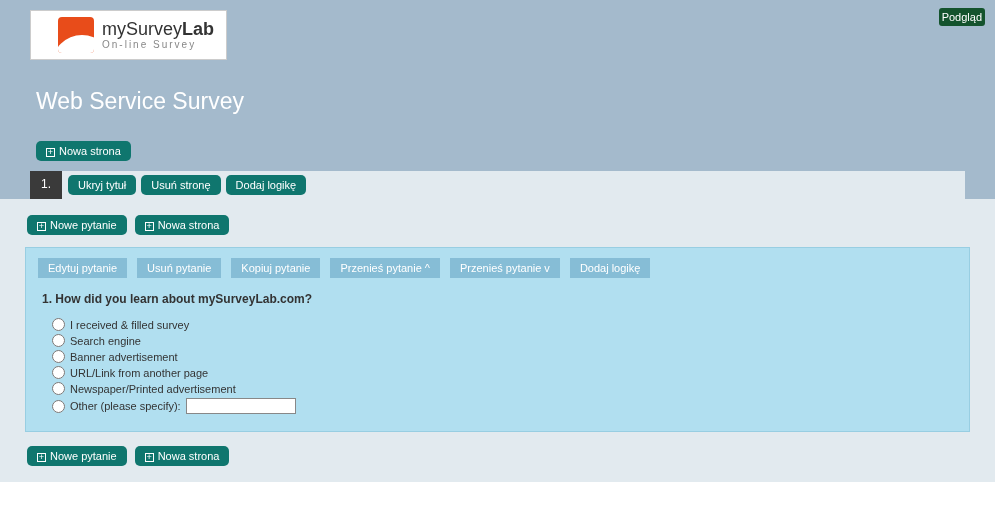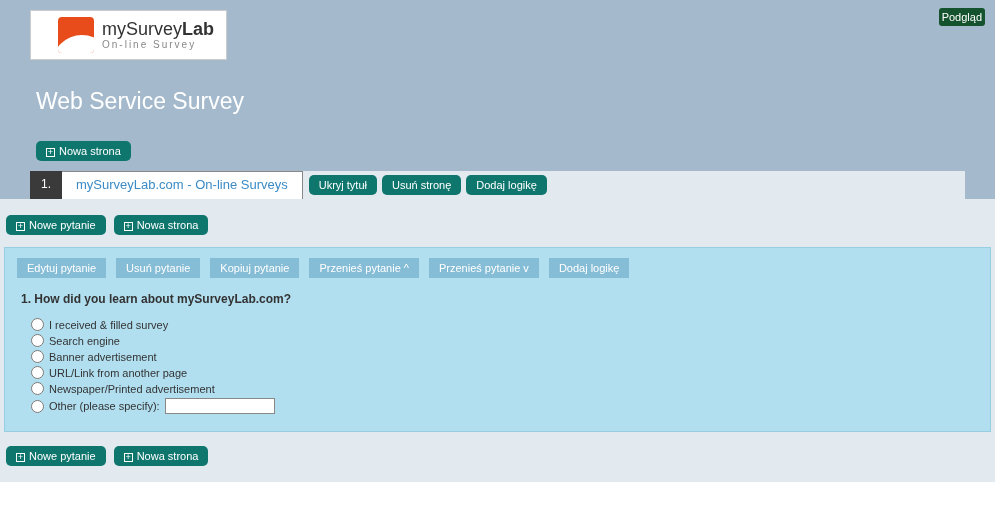--- a/index.html
+++ b/index.html
@@ -15,21 +15,21 @@
 .logo-text .main b { font-weight: bold; }
 .logo-text .sub { font-size: 10px; color: #888; letter-spacing: 2px; }
 .survey-title { font-size: 23px; color: #fff; padding: 28px 0 20px 6px; font-weight: normal; }
 .dark-btn { background: #0f766e; color: #fff; border: none; padding: 4px 10px; border-radius: 5px; font-size: 11px; cursor: pointer; }
 .dark-btn .plus { display: inline-block; border: 1px solid #fff; width: 9px; height: 9px; line-height: 7px; text-align: center; font-size: 9px; margin-right: 4px; }
 .page-controls-top { padding: 6px 6px 10px 6px; }
 .tab-row { display: flex; align-items: stretch; gap: 0; }
 .tab-num { background: #3a3a3a; color: #fff; padding: 5px 10px; font-size: 12px; border: 1px solid #3a3a3a; }
 .tab-title { background: #fff; color: #3b8bc6; padding: 5px 14px; font-size: 13px; border-top: 1px solid #888; border-right: 1px solid #888; cursor: pointer; }
 .tab-actions { display: flex; gap: 5px; padding: 4px 6px; background: #e2eaef; align-items: center; flex: 1; }
-.content-area { background: #e2eaef; padding: 16px 4px; }
+.content-area { background: #e2eaef; padding: 16px 25px; }
 .btn-row { display: flex; gap: 8px; margin-bottom: 12px; padding-left: 2px; }
 .question-panel { background: #b1dff0; border: 1px solid #98cee2; padding: 10px 12px 14px 12px; }
 .q-toolbar { display: flex; gap: 10px; margin-bottom: 14px; }
 .q-tool-btn { background: #86bdd6; color: #fff; border: none; padding: 4px 10px; font-size: 11px; cursor: pointer; }
 .q-text { font-size: 12px; font-weight: bold; margin-bottom: 12px; color: #333; padding-left: 4px; }
 .options { padding-left: 14px; margin-top: 8px; }
 .opt-row { display: flex; align-items: center; gap: 5px; margin-bottom: 3px; font-size: 11px; color: #333; }
 .opt-row input[type="radio"] { cursor: pointer; }
 .opt-row input[type="text"] { border: 1px solid #888; font-size: 11px; padding: 1px 3px; width: 110px; }
 .btn-row-bottom { display: flex; gap: 8px; margin-top: 14px; padding-left: 2px; }
@@ -51,21 +51,20 @@
   </div>
 
   <h1 class="survey-title">Web Service Survey</h1>
 
   <div class="page-controls-top">
     <button class="dark-btn"><span class="plus">+</span><span>Nowa strona</span></button>
   </div>
 
   <div class="tab-row">
     <div class="tab-num">1.</div>
-    <div class="tab-title">mySurveyLab.com - On-line Surveys</div>
     <div class="tab-actions">
       <button class="dark-btn">Ukryj tytuł</button>
       <button class="dark-btn">Usuń stronę</button>
       <button class="dark-btn">Dodaj logikę</button>
     </div>
   </div>
 </div>
 
 <div class="content-area">
 

